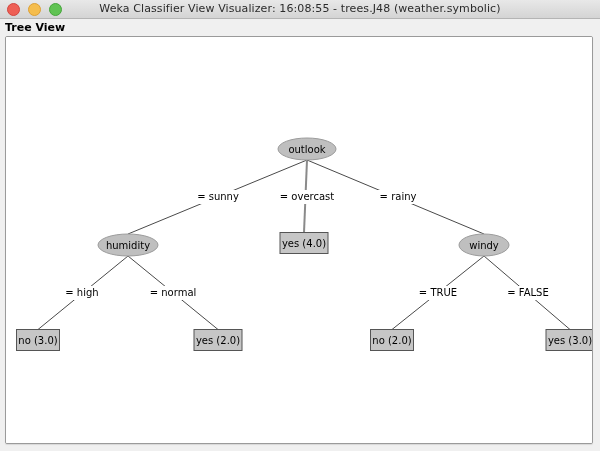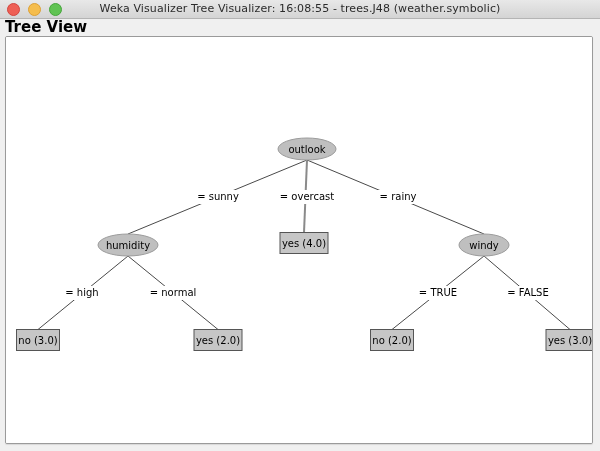--- a/index.html
+++ b/index.html
@@ -68,21 +68,21 @@
     width: 600px;
     height: 432px;
     background: #f0f0f0;
     box-sizing: border-box;
   }
 
   .tree-view-label {
     position: absolute;
     left: 5px;
     top: 2px;
-    font-size: 15px;
+    font-size: 11px;
     font-weight: bold;
     color: #000000;
     line-height: 13px;
   }
 
   
   .canvas-wrap {
     position: absolute;
     left: 5px;
     top: 17px;
@@ -141,21 +141,21 @@
 <body>
 
 <div class="window">
 
   <div class="titlebar">
     <div class="traffic-lights">
       <span class="tl tl-close"></span>
       <span class="tl tl-min"></span>
       <span class="tl tl-max"></span>
     </div>
-    <div class="title-text">Weka Visualizer Tree Visualizer: 16:08:55 - trees.J48 (weather.symbolic)</div>
+    <div class="title-text">Weka Classifier View Visualizer: 16:08:55 - trees.J48 (weather.symbolic)</div>
   </div>
 
   <div class="content">
 
     <div class="tree-view-label">Tree View</div>
 
     <div class="canvas-wrap">
       <svg class="tree-canvas" viewBox="0 0 586 406" xmlns="http://www.w3.org/2000/svg">
         <g id="edges-layer">
             <line x1="301" y1="123" x2="122" y2="197" class="edge-line"></line>

